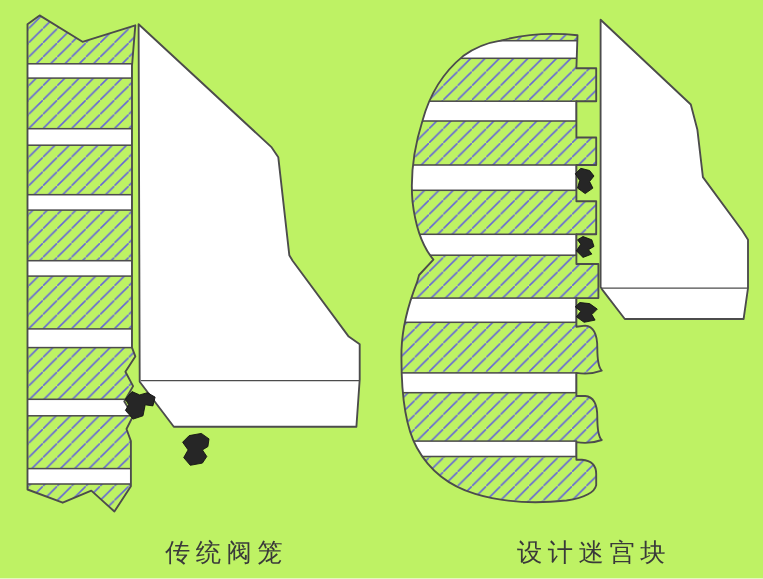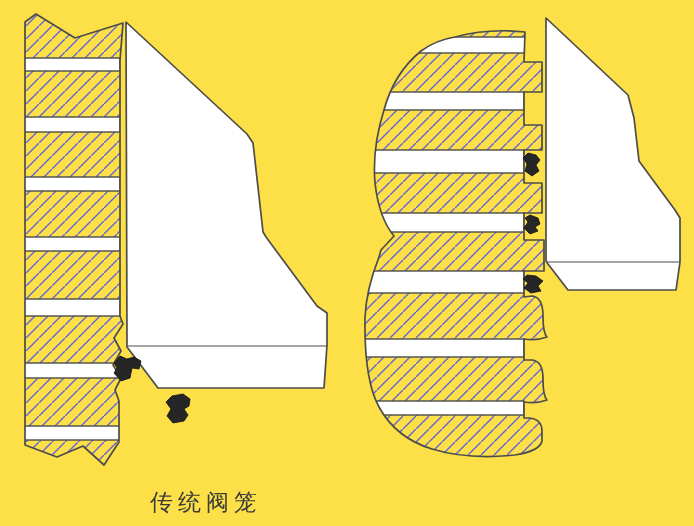--- a/index.html
+++ b/index.html
@@ -1,17 +1,17 @@
 <!DOCTYPE html>
 <html><head>
 <meta charset="utf-8">
 <style>
   html,body{margin:0;padding:0;background:#ffffff;}
   .stage{
-    position:relative;width:694px;height:526px;background:#fde047;
+    position:relative;width:694px;height:526px;background:#bef264;
     overflow:hidden;font-family:"Liberation Serif","DejaVu Serif",serif;
   }
   .stage svg{position:absolute;left:0;top:0;}
   .caption{
     position:absolute;top:487px;width:220px;text-align:center;
     font-size:23px;letter-spacing:5px;color:#3a3a3a;
     font-family:"Liberation Serif","DejaVu Serif",serif;
   }
   .caption-left{left:96px;}
   .caption-right{left:430px;}
@@ -117,13 +117,14 @@
                L 525,171 L 527,164 L 523,158 Z" fill="#262626" stroke="#111111" stroke-width="0.8"></path>
       <path d="M 530,215 L 538,218 L 540,224 L 535,227 L 538,231 L 530,234
                L 524,228 L 528,222 L 525,218 Z" fill="#262626" stroke="#111111" stroke-width="0.8"></path>
       <path d="M 527,275 L 536,276 L 543,281 L 538,286 L 541,291 L 531,293
                L 524,288 L 528,283 L 523,279 Z" fill="#262626" stroke="#111111" stroke-width="0.8"></path>
     </g>
   </svg>
 
   <div class="caption caption-left">传统阀笼</div>
 
+  <div class="caption caption-right">设计迷宫块</div>
 </div>
 
 </body></html>

